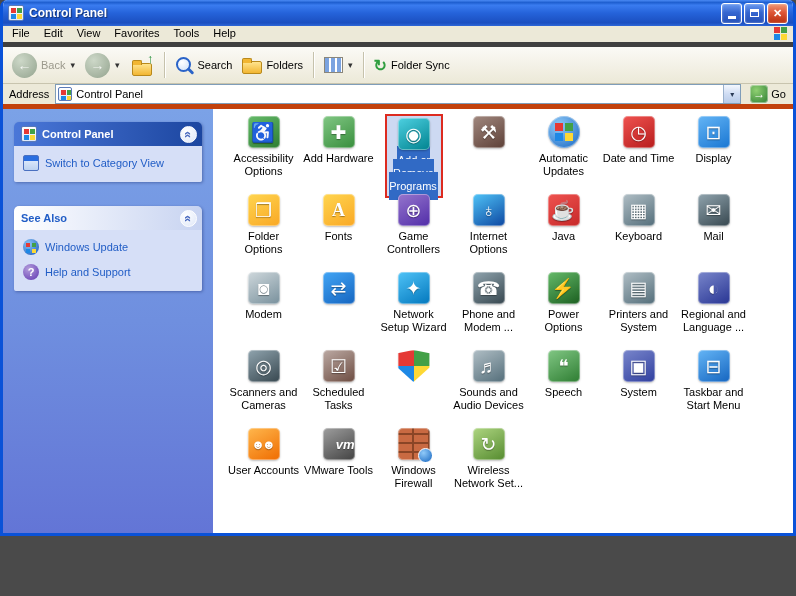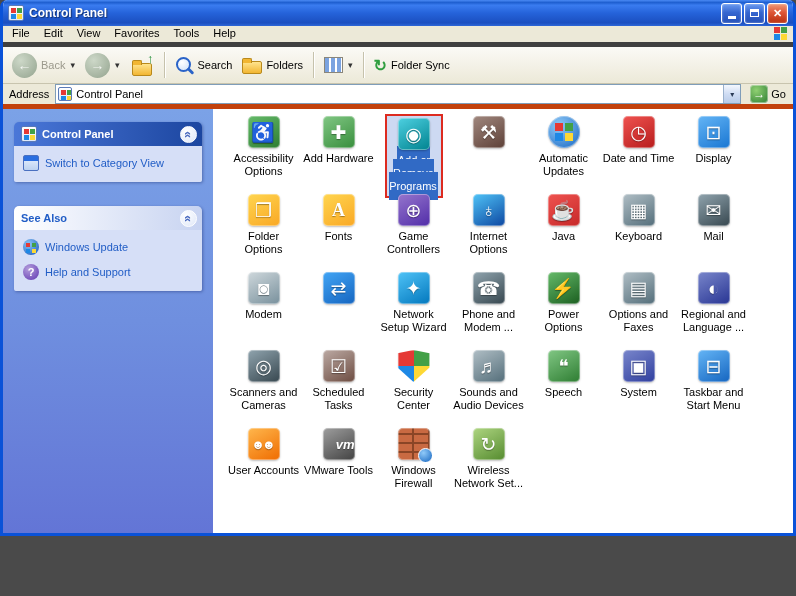--- a/index.html
+++ b/index.html
@@ -350,21 +350,21 @@
                 <span class="glyph">⚡</span>
               </div>
               <div class="label"><span class="ltext">Power Options</span></div>
             </div>
           </div>
           <div class="cell">
             <div class="item">
               <div class="tile" data-icon="printers-faxes-icon" style="background: linear-gradient(150deg, rgb(176, 190, 197), rgb(84, 110, 122));">
                 <span class="glyph">▤</span>
               </div>
-              <div class="label"><span class="ltext">Options and Faxes</span></div>
+              <div class="label"><span class="ltext">Printers and System</span></div>
             </div>
           </div>
           <div class="cell">
             <div class="item">
               <div class="tile" data-icon="regional-language-icon" style="background: linear-gradient(150deg, rgb(121, 134, 203), rgb(40, 53, 147));">
                 <span class="glyph">◐</span>
               </div>
               <div class="label"><span class="ltext">Regional and Language ...</span></div>
             </div>
           </div>
@@ -382,21 +382,20 @@
                 <span class="glyph">☑</span>
               </div>
               <div class="label"><span class="ltext">Scheduled Tasks</span></div>
             </div>
           </div>
           <div class="cell">
             <div class="item">
               <div class="tile" data-icon="security-center-icon">
                 <span class="glyph"></span>
               </div>
-              <div class="label"><span class="ltext">Security Center</span></div>
             </div>
           </div>
           <div class="cell">
             <div class="item">
               <div class="tile" data-icon="sounds-audio-icon" style="background: linear-gradient(150deg, rgb(176, 190, 197), rgb(84, 110, 122));">
                 <span class="glyph">♬</span>
               </div>
               <div class="label"><span class="ltext">Sounds and Audio Devices</span></div>
             </div>
           </div>

